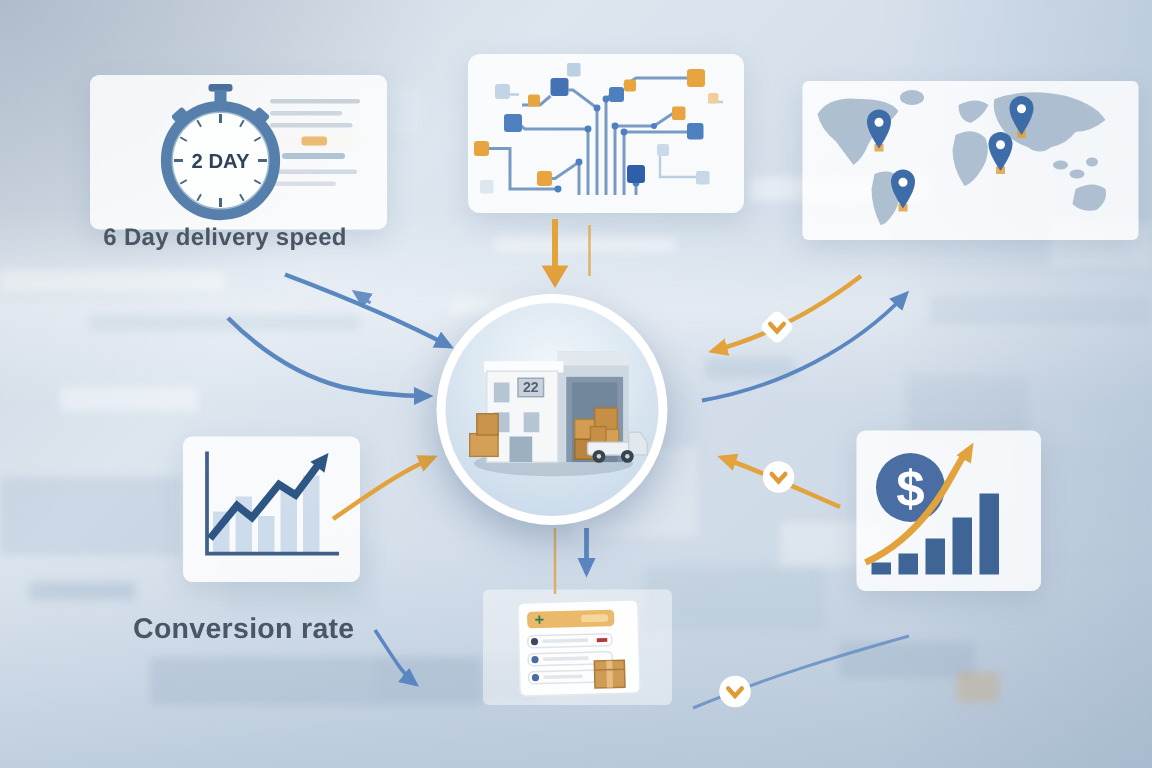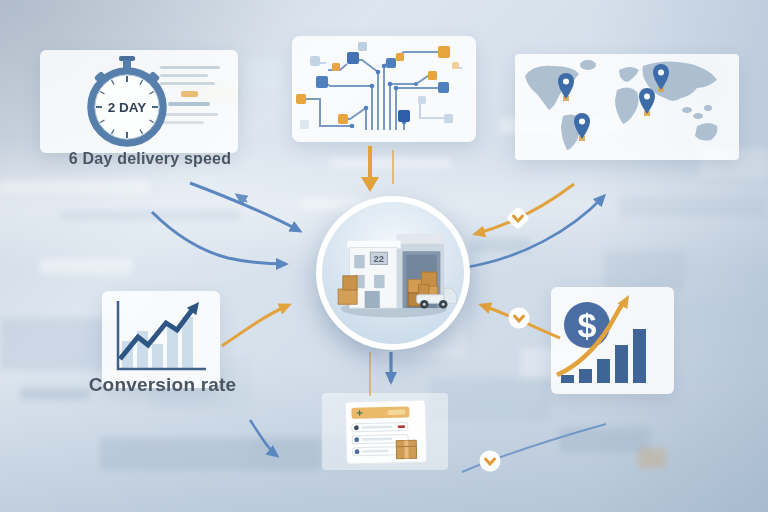--- a/index.html
+++ b/index.html
@@ -11,29 +11,29 @@
   .ov{position:absolute;z-index:1;pointer-events:none;}
   .ov-topleft{left:0;top:0;width:300px;height:220px;
     background:radial-gradient(ellipse at 0% 0%,rgba(148,162,178,.45),rgba(148,162,178,0) 70%);}
   .ov-mid{left:0;top:140px;width:768px;height:130px;
     background:linear-gradient(180deg,rgba(255,255,255,0),rgba(255,255,255,.35) 50%,rgba(255,255,255,0));}
   .ov-right{right:0;top:0;width:180px;height:512px;
     background:linear-gradient(270deg,rgba(147,170,196,.30),rgba(147,170,196,0));}
   .ov-bottom{left:0;bottom:0;width:768px;height:150px;
     background:linear-gradient(0deg,rgba(140,165,192,.32),rgba(140,165,192,0));}
   .card{position:absolute;background:rgba(255,255,255,.82);border-radius:6px;z-index:2;
-    box-shadow:0 6px 18px rgba(90,115,145,.18);}
+    box-shadow:0 6px 18px rgba(90,115,145,.18);margin-left:20px;}
   .lbl{position:absolute;text-align:center;color:#4a5663;font-weight:600;z-index:5;letter-spacing:.2px;}
   #lbl-delivery{left:40px;top:150px;width:220px;font-size:16px;}
   #lbl-geo{left:498px;top:160px;width:258px;font-size:14px;}
-  #lbl-conv{left:55px;top:374px;width:215px;font-size:19px;}
+  #lbl-conv{left:55px;top:409px;width:215px;font-size:19px;}
   #lbl-clv{left:518px;top:396px;width:222px;font-size:19px;}
   #lbl-ful{left:300px;top:472px;width:175px;font-size:14px;}
   #arrows{position:absolute;left:0;top:0;z-index:3;}
-  #hub{position:absolute;left:316px;top:196px;width:154px;height:154px;border-radius:50%;
+  #hub{position:absolute;left:291px;top:196px;width:154px;height:154px;border-radius:50%;
     background:#ffffff;box-shadow:0 10px 26px rgba(70,100,140,.38);z-index:4;}
   #hub-inner{position:absolute;left:6px;top:6px;width:142px;height:142px;border-radius:50%;
     background:radial-gradient(circle at 50% 32%,#f2f7fb 0%,#dce8f2 45%,#c3d5e6 100%);overflow:hidden;}
   #hub-inner svg{position:absolute;left:1px;top:0;}
   .cardlines i{position:absolute;display:block;border-radius:2px;}
   #ful-panel{position:absolute;left:322px;top:393px;width:126px;height:77px;border-radius:4px;
     background:rgba(255,255,255,.45);z-index:2;}
 </style>
 </head>
 <body>

